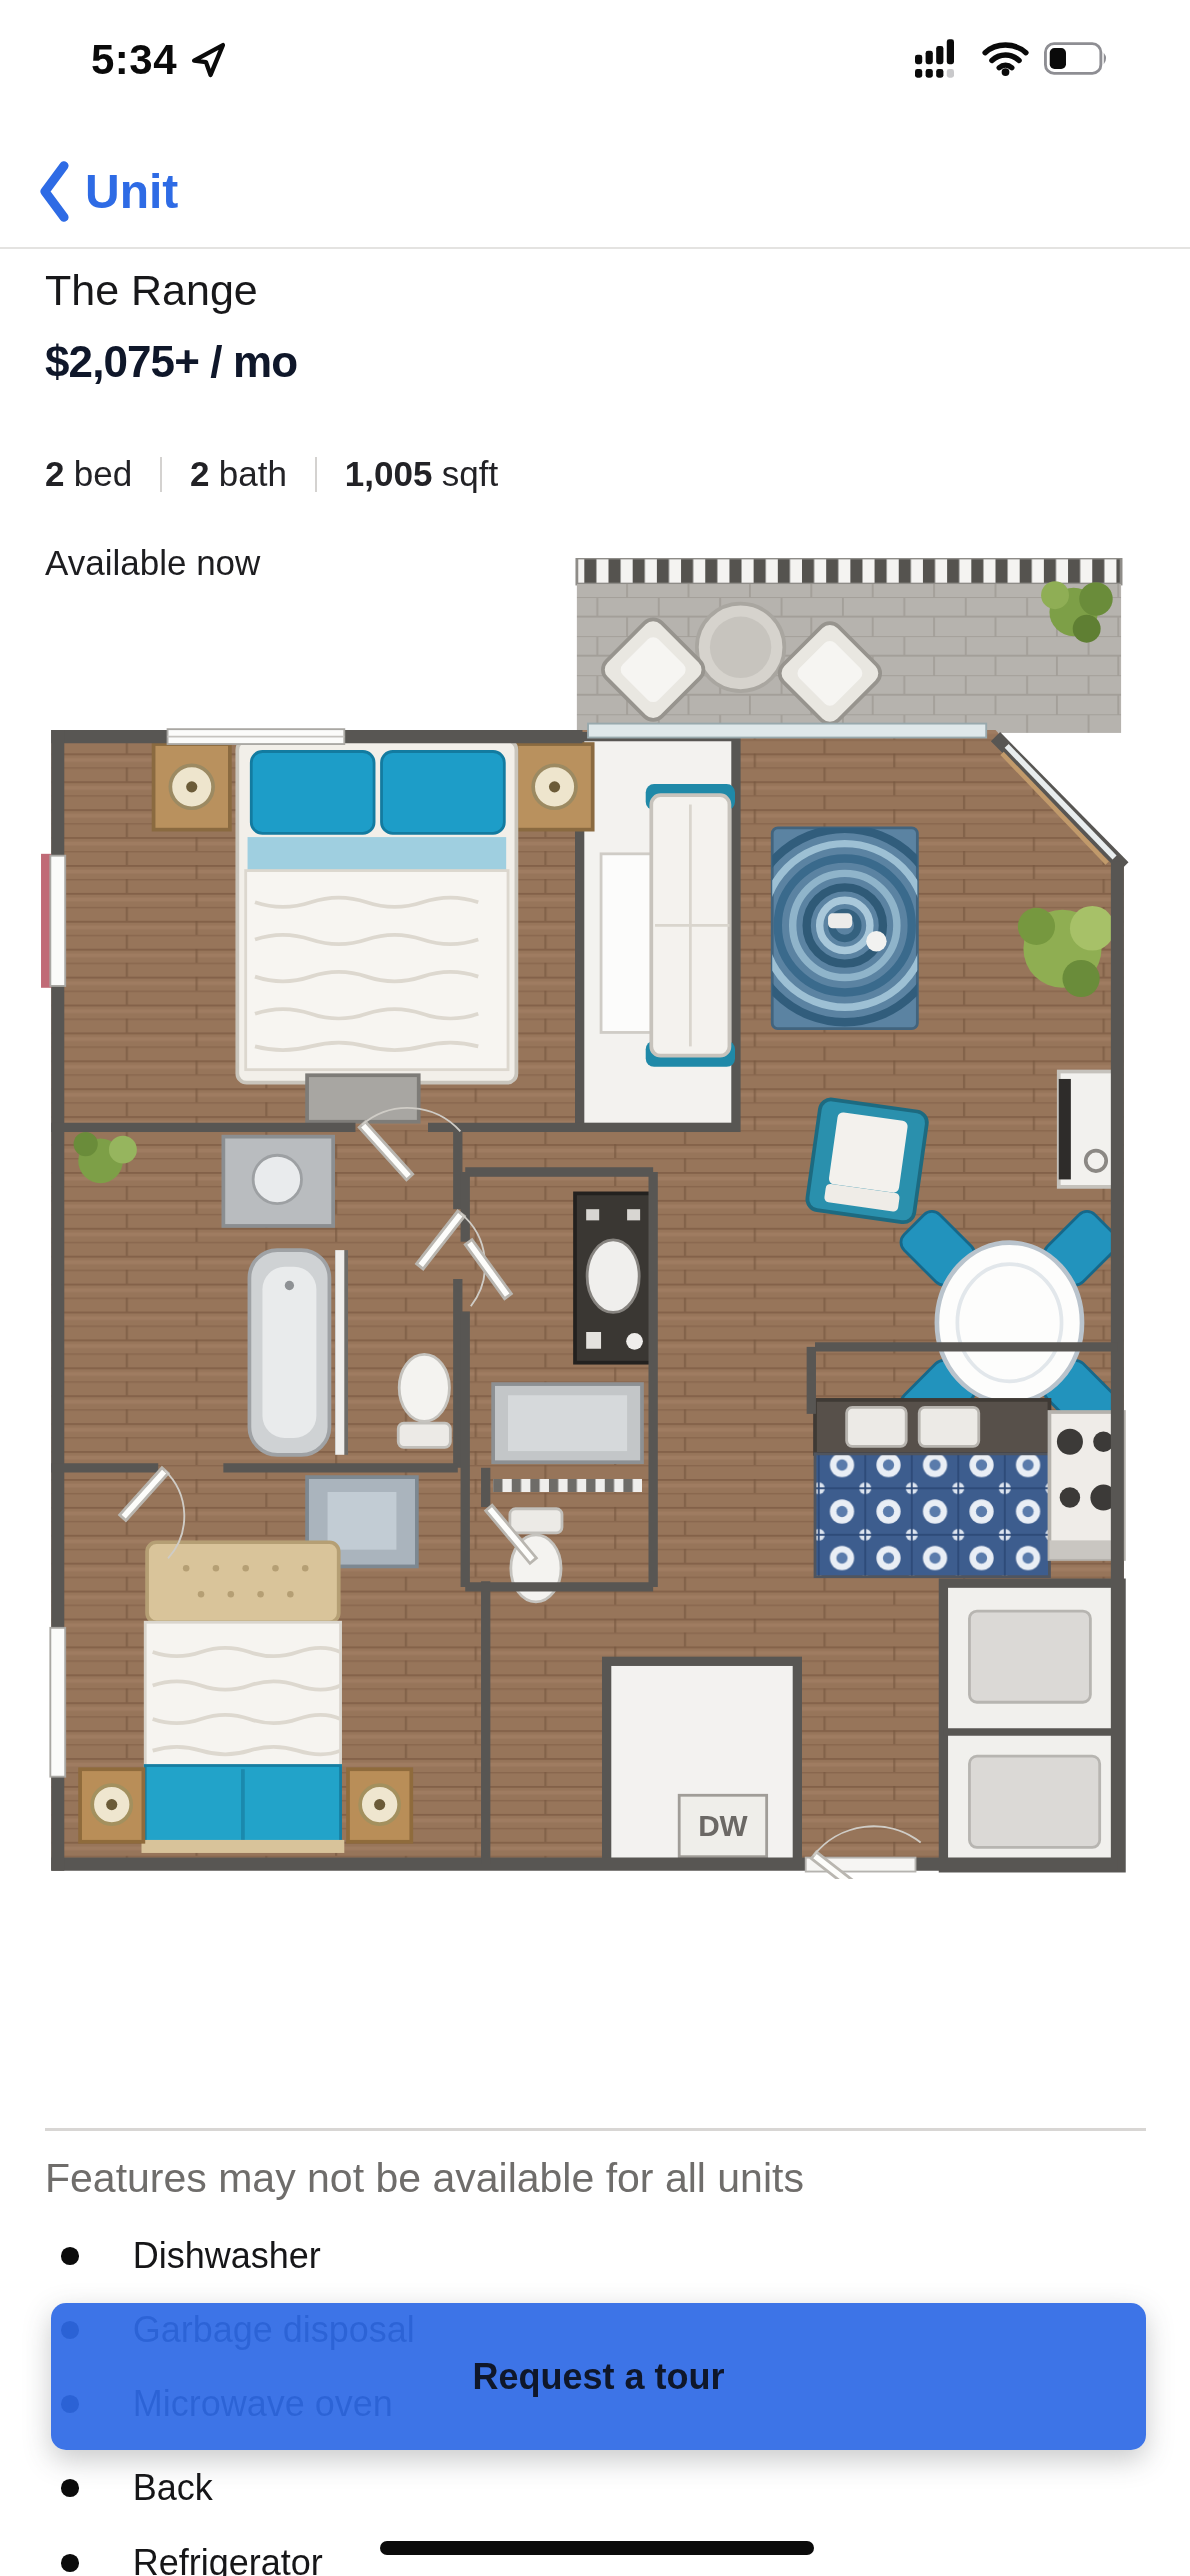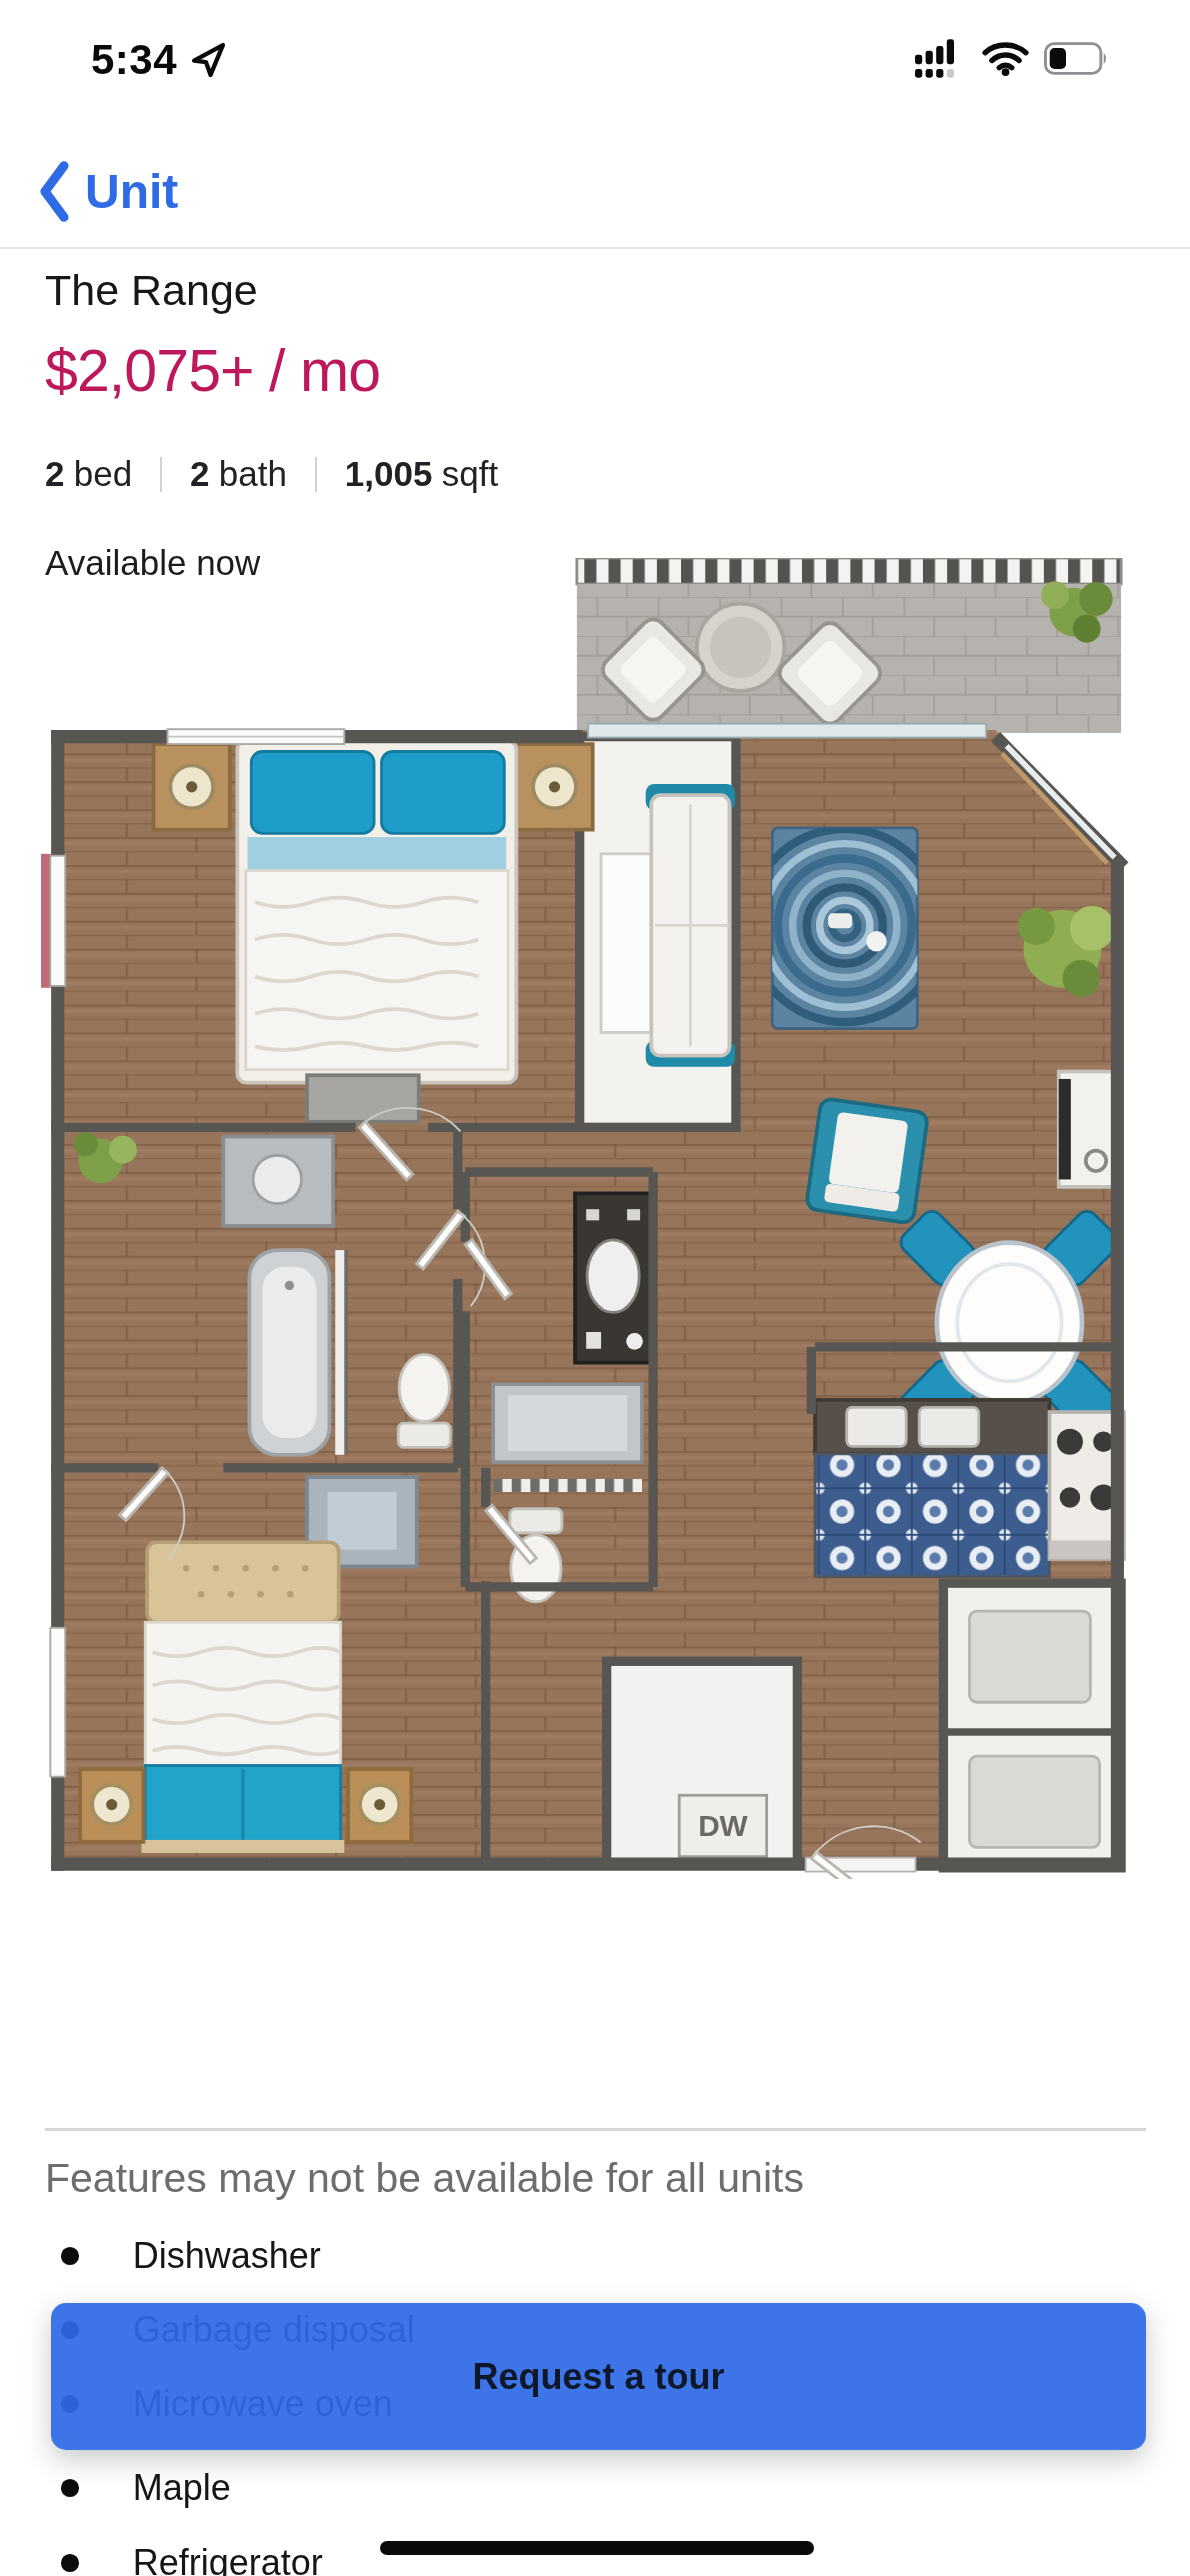--- a/index.html
+++ b/index.html
@@ -10,21 +10,21 @@
   .sb-left{position:absolute;left:91px;top:15px;display:flex;align-items:center;gap:13px;}
   .sb-time{font-size:42px;font-weight:700;letter-spacing:0.5px;color:#0a0a0a;}
   .sb-right{position:absolute;right:82px;top:18.6px;display:flex;align-items:center;gap:15px;}
   
   .backrow{position:absolute;left:37px;top:149px;height:84px;display:flex;align-items:center;gap:13px;
            background:none;border:none;cursor:pointer;padding:0;}
   .back-label{font-size:48px;font-weight:600;color:var(--accent);}
   .nav-divider{position:absolute;left:0;top:247px;width:1191px;height:1.9px;background:#e4e3e1;}
   
   .title{position:absolute;left:45px;top:266px;font-size:43px;font-weight:500;color:#18181a;}
-  .price{position:absolute;left:45px;top:337px;font-size:59px;font-weight:400;color:#be185d;letter-spacing:-0.9px;}
+  .price{position:absolute;left:45px;top:337px;font-size:44px;font-weight:700;color:#0f172a;letter-spacing:-0.9px;}
   .specs{position:absolute;left:45px;top:454px;display:flex;align-items:center;font-size:35px;color:#222226;}
   .specs b{font-weight:700;margin-right:9.3px;}
   .spec-sep{display:inline-block;width:1.9px;height:35px;background:#d4d2d0;margin:0 28px;}
   .avail{position:absolute;left:45px;top:543px;font-size:35px;color:#1d1d20;}
   
   .floorplan{position:absolute;left:28px;top:558px;width:1121px;height:1321px;margin:0;}
   
   .f-title{position:absolute;left:45px;top:2043px;font-size:48px;font-weight:800;color:#141416;}
   .f-divider{position:absolute;left:45px;top:2128px;width:1101px;height:2.8px;background:#d8d6d4;}
   .f-note{position:absolute;left:45px;top:2155px;font-size:41px;color:#6f6d6b;}
@@ -395,21 +395,21 @@
     <li class="f-item" style="top:2309px">
         <span class="f-dot"></span>
         <span>Garbage disposal</span>
       </li>
     <li class="f-item" style="top:2383px">
         <span class="f-dot"></span>
         <span>Microwave oven</span>
       </li>
     <li class="f-item" style="top:2467px">
         <span class="f-dot"></span>
-        <span>Maple</span>
+        <span>Back</span>
       </li>
     <li class="f-item" style="top:2542px">
         <span class="f-dot"></span>
         <span>Refrigerator</span>
       </li>
   </ul>
 
   <button class="cta">
     <span>Request a tour</span>
   </button>

